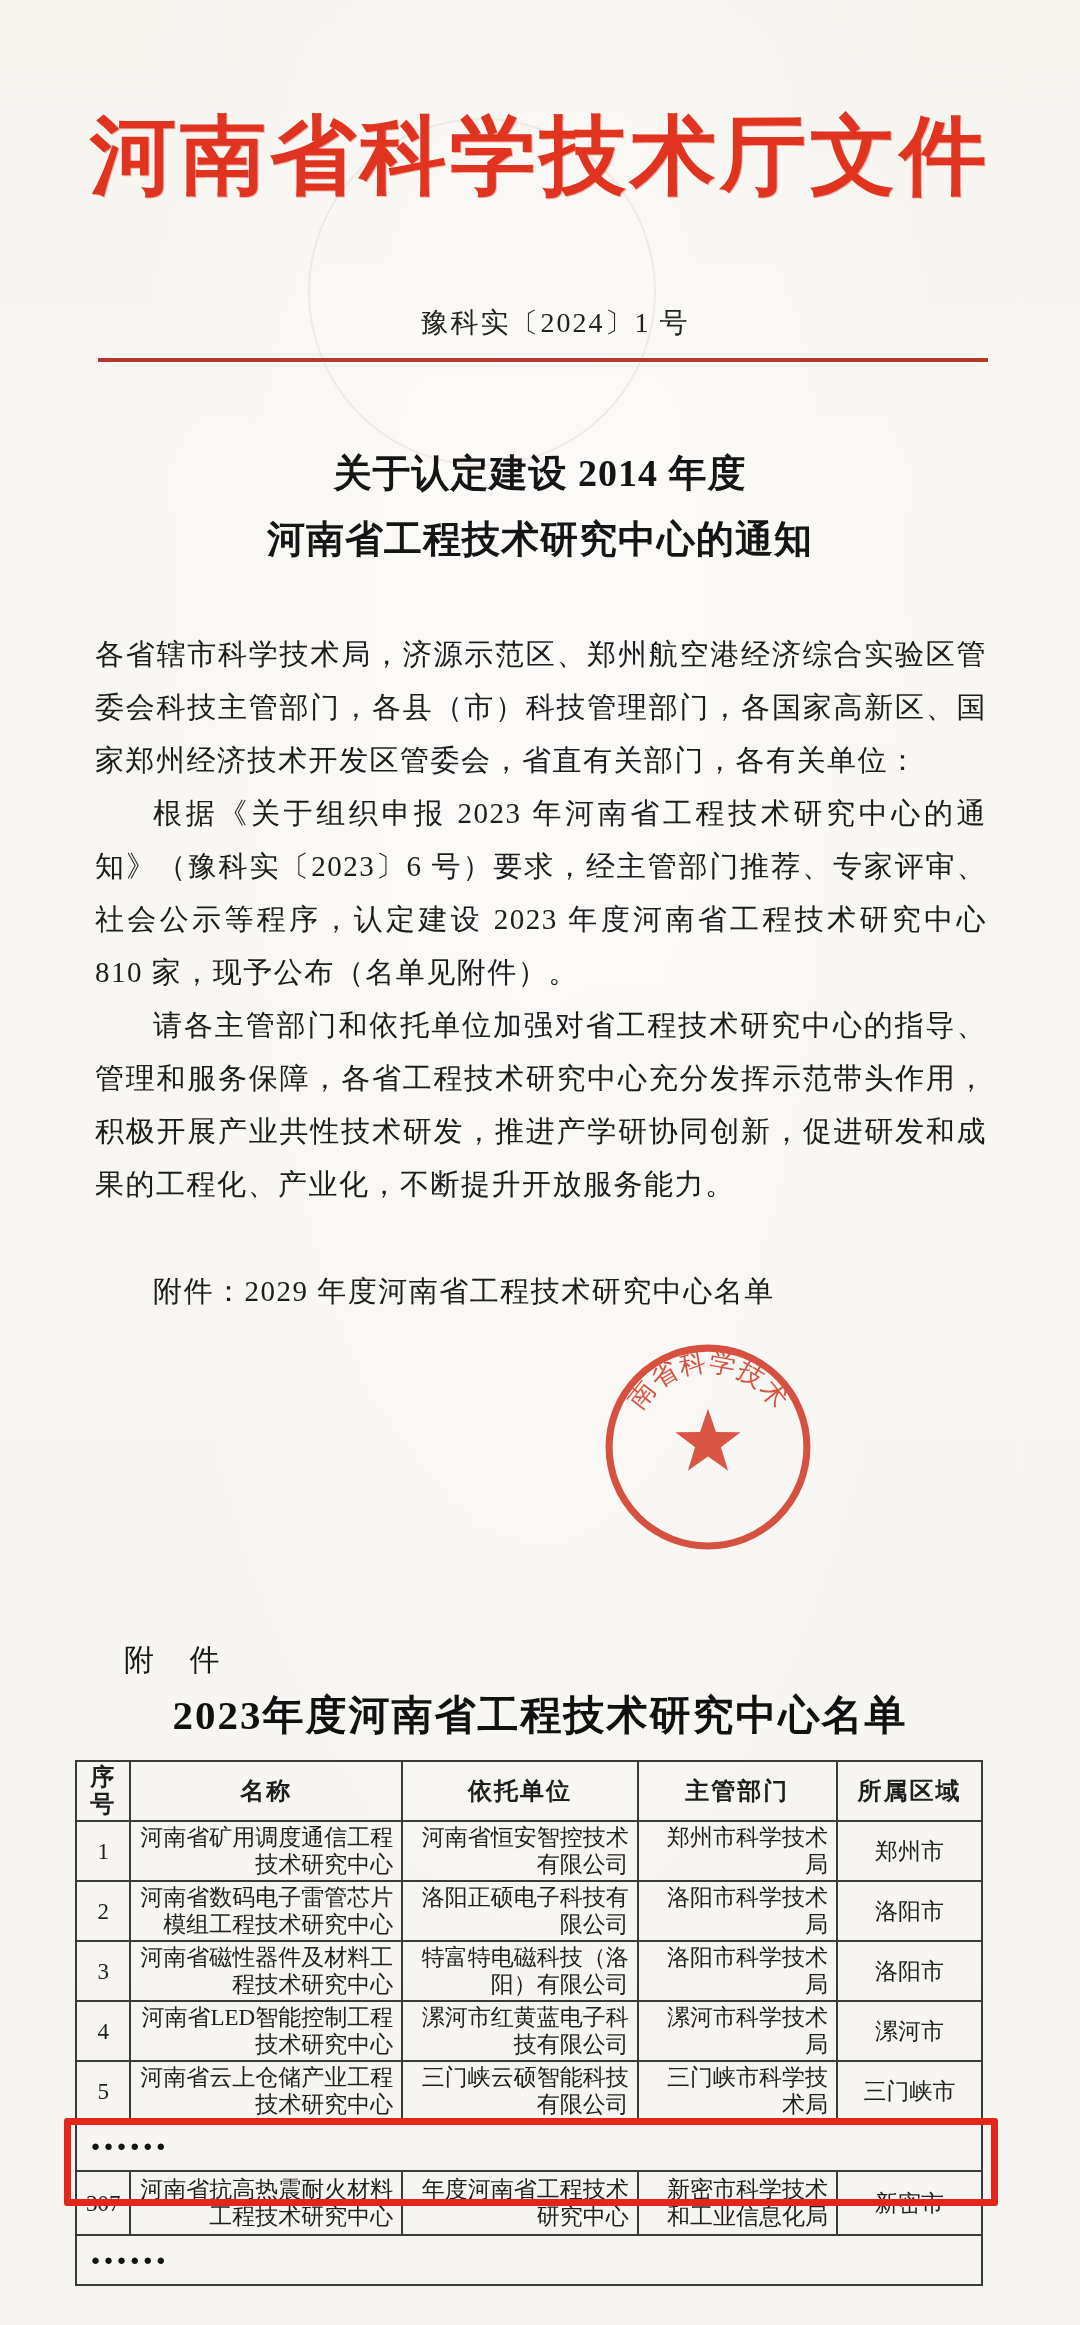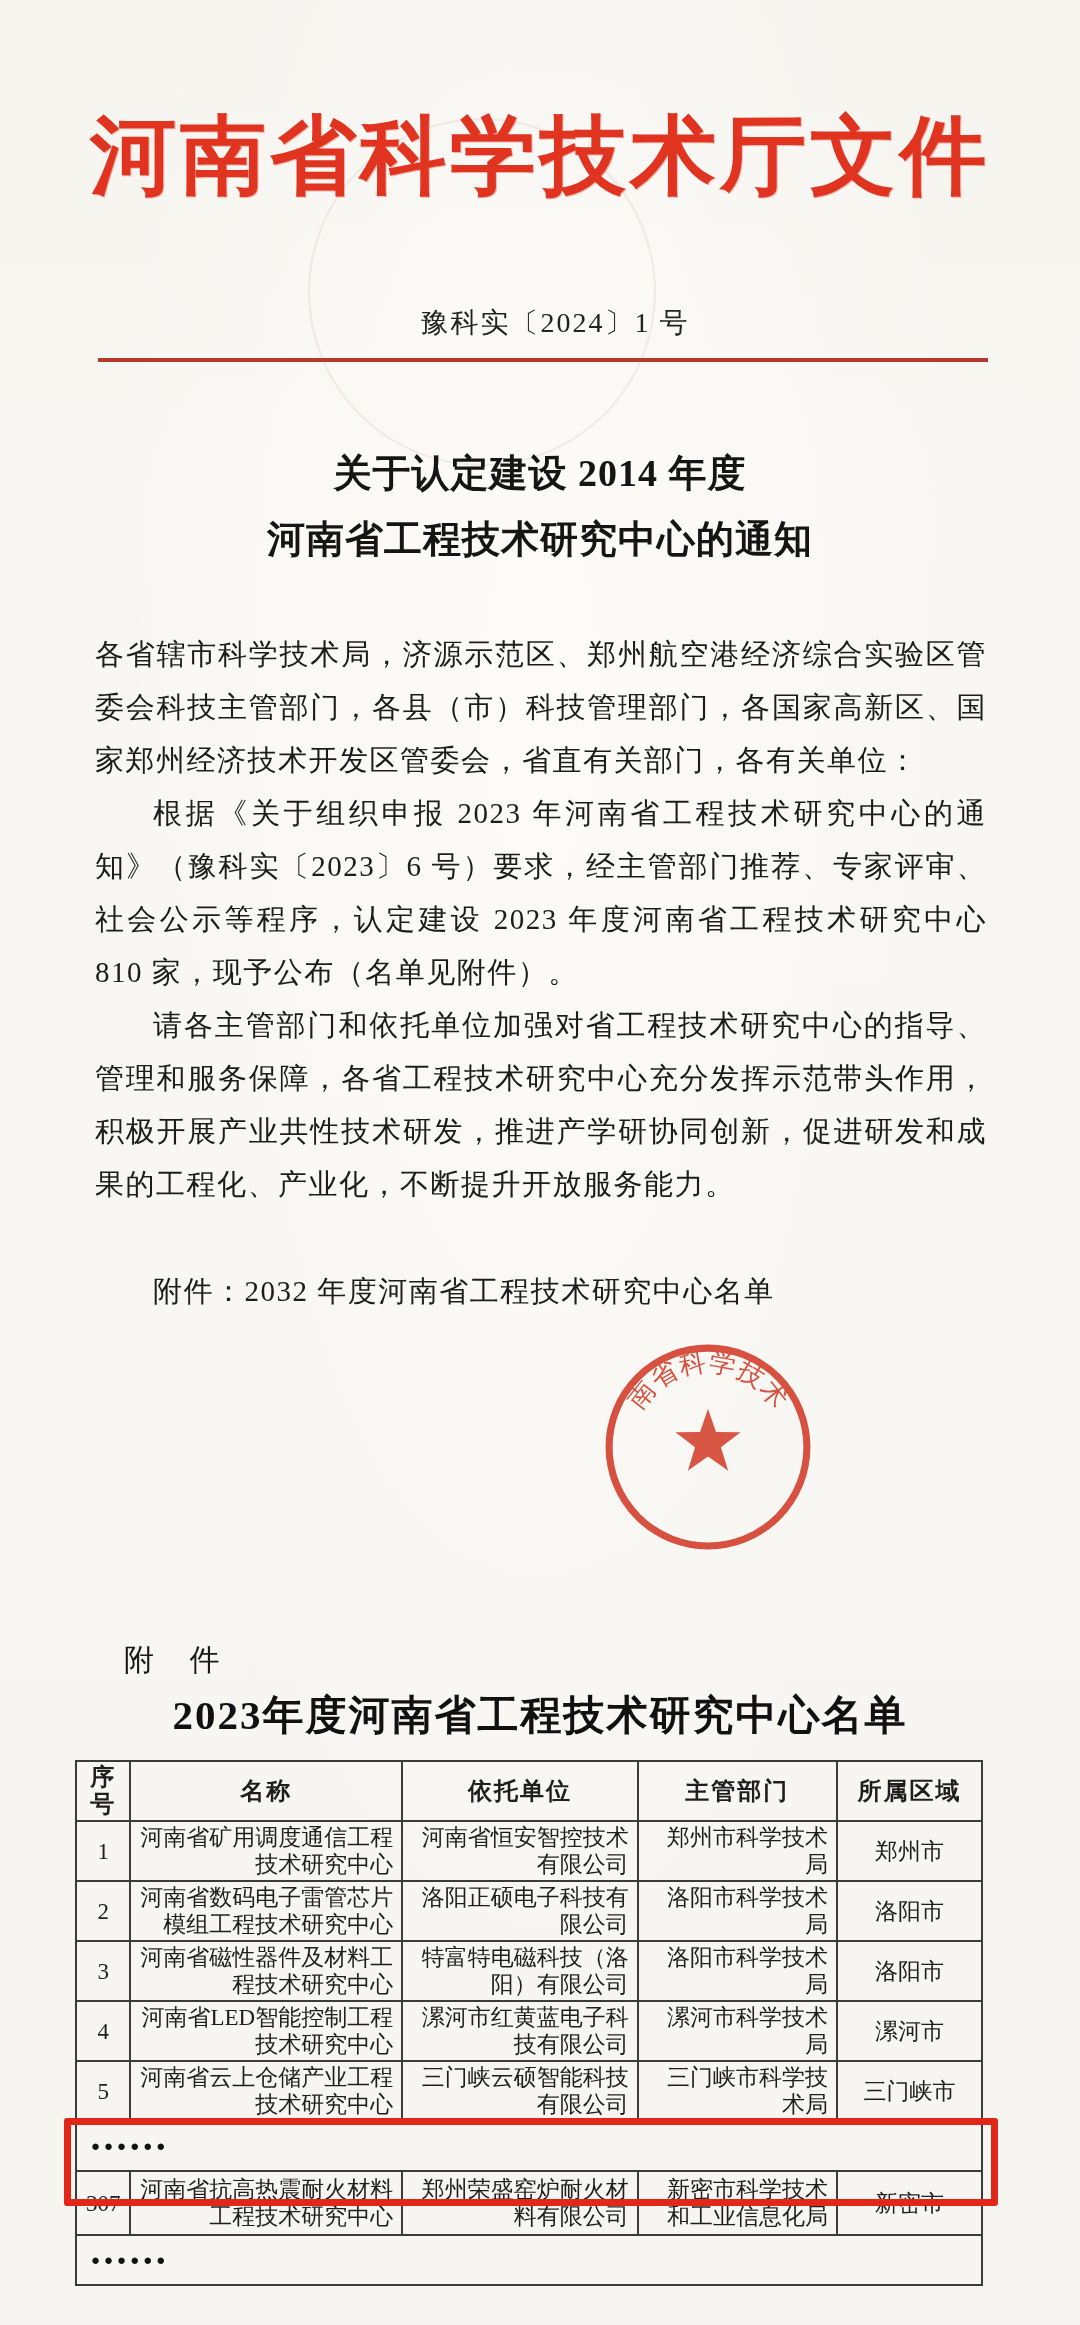--- a/index.html
+++ b/index.html
@@ -118,21 +118,21 @@
     <div>关于认定建设 2014 年度</div>
     <div>河南省工程技术研究中心的通知</div>
   </div>
 
   <div class="body-text">
     <p>各省辖市科学技术局，济源示范区、郑州航空港经济综合实验区管委会科技主管部门，各县（市）科技管理部门，各国家高新区、国家郑州经济技术开发区管委会，省直有关部门，各有关单位：</p>
     <p class="indent">根据《关于组织申报 2023 年河南省工程技术研究中心的通知》（豫科实〔2023〕6 号）要求，经主管部门推荐、专家评审、社会公示等程序，认定建设 2023 年度河南省工程技术研究中心 810 家，现予公布（名单见附件）。</p>
     <p class="indent">请各主管部门和依托单位加强对省工程技术研究中心的指导、管理和服务保障，各省工程技术研究中心充分发挥示范带头作用，积极开展产业共性技术研发，推进产学研协同创新，促进研发和成果的工程化、产业化，不断提升开放服务能力。</p>
   </div>
 
-  <div class="attachment-note">附件：2032 年度河南省工程技术研究中心名单</div>
+  <div class="attachment-note">附件：2029 年度河南省工程技术研究中心名单</div>
 
 
   <svg class="seal" viewBox="0 0 216 216">
     <circle cx="108" cy="108" r="98" fill="none" stroke="#d23b28" stroke-width="7"></circle>
     <polygon fill="#d5402c" points="108,70 115.9,93.1 140.3,93.5 120.8,108.2 128,131.5 108,117.5 88,131.5 95.2,108.2 75.7,93.5 100.1,93.1"></polygon>
     <defs>
       <path id="sealArc" d="M 37.5 82.3 A 75 75 0 0 1 178.5 82.3"></path>
     </defs>
     <text class="seal-text" font-size="26" fill="#d23b28" letter-spacing="1">
       <textPath href="#sealArc" startOffset="50%" text-anchor="middle">河南省科学技术厅</textPath>
@@ -196,21 +196,21 @@
           <td class="c-org">三门峡云硕智能科技有限公司</td>
           <td class="c-dept">三门峡市科学技术局</td>
           <td class="c-region">三门峡市</td>
         </tr>
         <tr class="dots-row">
           <td colspan="5">●●●●●●</td>
         </tr>
         <tr class="hl-row">
           <td class="c-no">307</td>
           <td class="c-name">河南省抗高热震耐火材料工程技术研究中心</td>
-          <td class="c-org">郑州荣盛窑炉耐火材料有限公司</td>
+          <td class="c-org">年度河南省工程技术研究中心</td>
           <td class="c-dept">新密市科学技术和工业信息化局</td>
           <td class="c-region">新密市</td>
         </tr>
         <tr class="dots-row">
           <td colspan="5">●●●●●●</td>
         </tr>
       </tbody>
     </table>
   </div>
 

